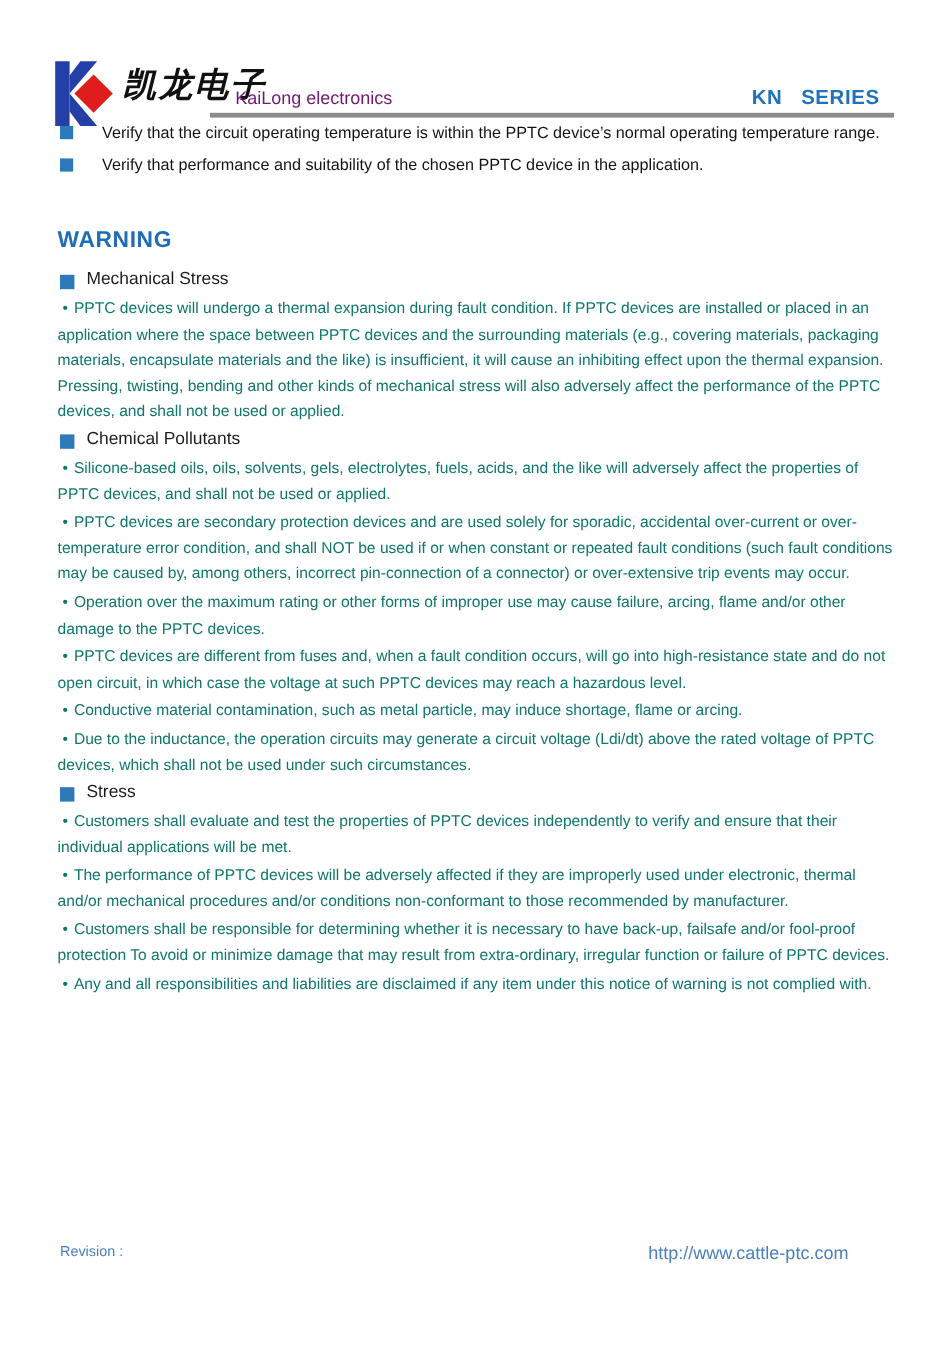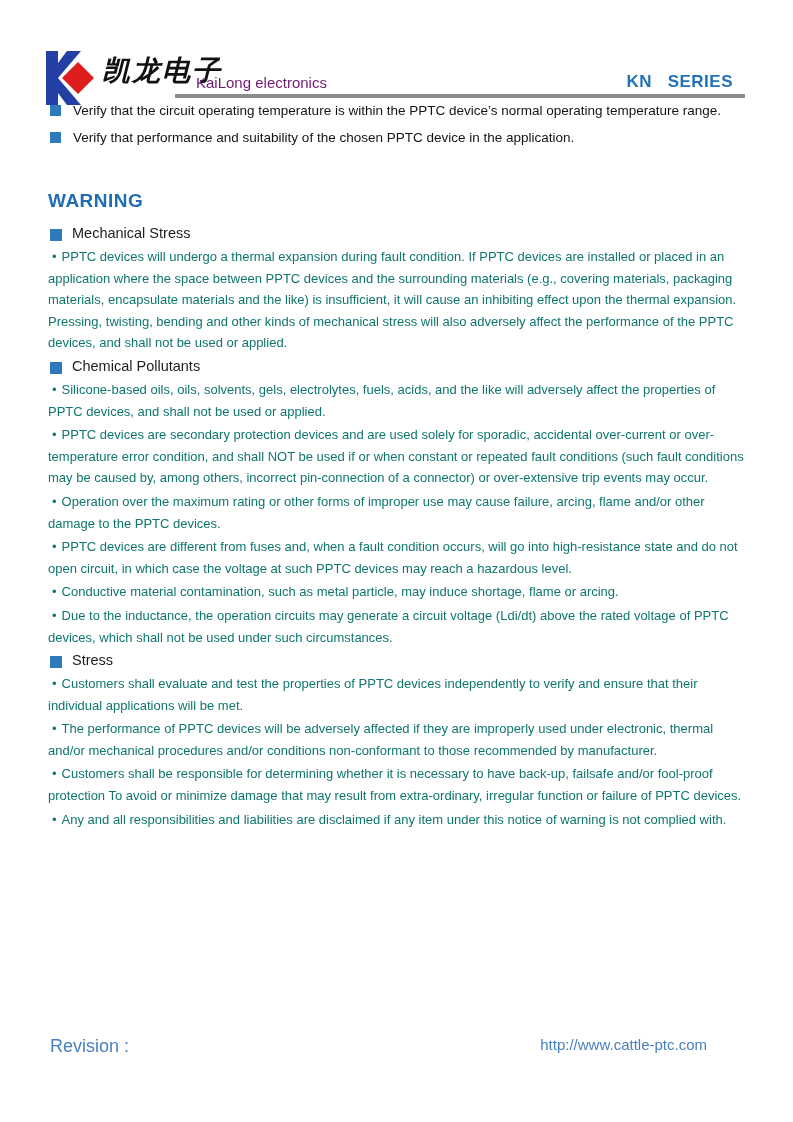--- a/index.html
+++ b/index.html
@@ -30,42 +30,42 @@
     position:absolute; right:60px; top:72px;
     font-size:17px; font-weight:bold;
     color:#2272b8; white-space:pre; letter-spacing:0.5px;
   }
   .rule {
     position:absolute; left:175px; top:94px;
     width:570px; height:4px; background:#8c8c8c;
   }
   
   .intro { position:absolute; left:48px; top:102px; width:710px; }
-  .intro-item { display:flex; align-items:flex-start; height:27px; }
+  .intro-item { display:flex; align-items:flex-start; height:27px;gap:12px; }
   .sq { flex:0 0 auto; width:11px; height:11px; background:#2e79b9; margin:3px 12px 0 2px; }
   .intro-item .txt { font-size:13.5px; color:#141414; line-height:18px; }
   
   .warning-title {
     position:absolute; left:48px; top:190px;
     font-size:19px; font-weight:bold; color:#1e6db6;
     letter-spacing:0.5px;
   }
   .content { position:absolute; left:48px; top:221px; width:702px; }
   .sec-head { display:flex; align-items:flex-end; margin:4px 0 5px 0; }
   .sec-head .sq { width:12px; height:12px; margin:0 10px 0 2px; }
   .sec-head .label { font-size:14.5px; color:#1d1d1d; }
   .bullet {
     font-size:13px; line-height:21.6px; color:#0f766e;
     margin:0 0 2px 0; text-indent:0;
   }
   .bullet .dot { margin:0 5px 0 4px; }
   
   .footer-revision {
     position:absolute; left:50px; top:1036px;
-    font-size:18px; color:#4a80c0; white-space:pre;
+    font-size:12px; color:#4a80c0; white-space:pre;
   }
   .footer-url {
     position:absolute; right:86px; top:1036px;
     font-size:15px; color:#4a80c0;
     text-decoration:none; white-space:nowrap;
   }
 </style>
 </head>
 <body>
 

